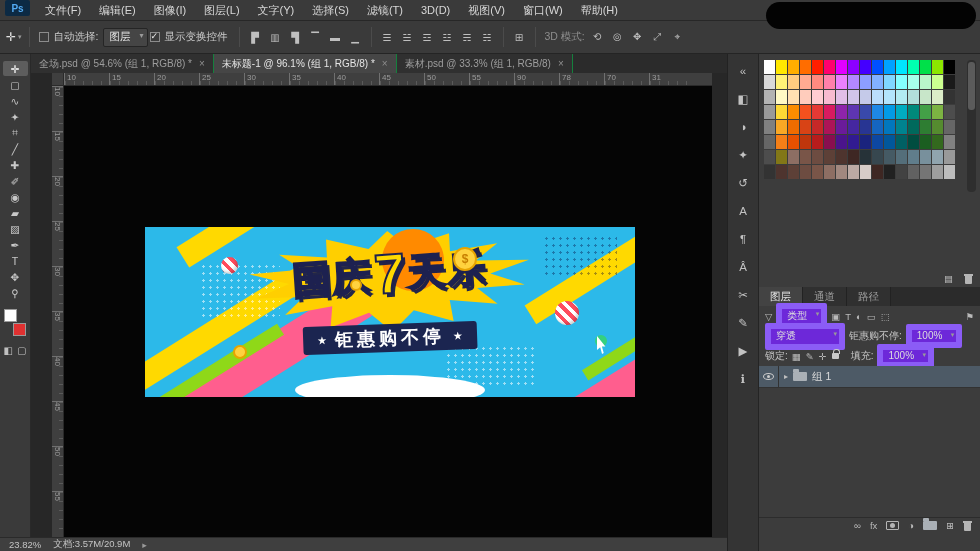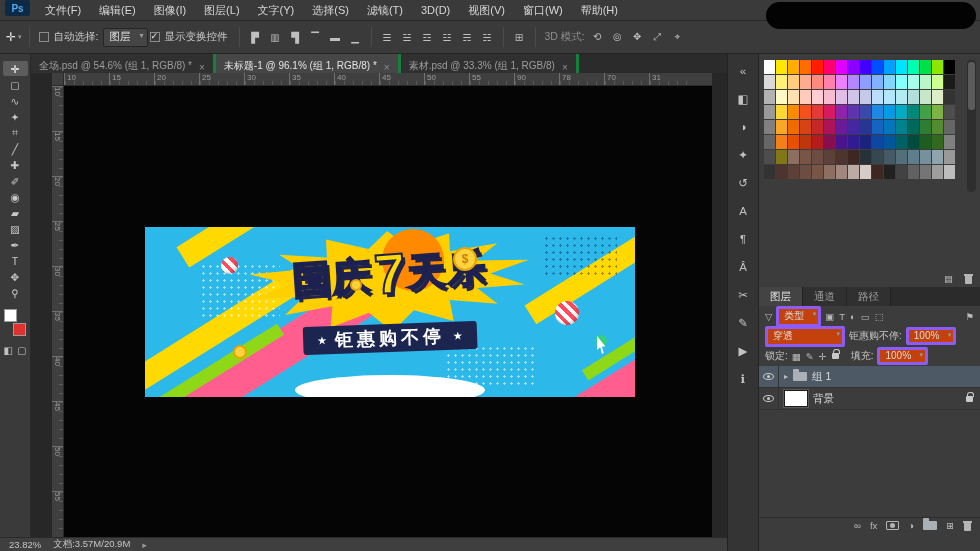--- a/index.html
+++ b/index.html
@@ -21,21 +21,21 @@
 .opt-label{margin:0 4px 0 2px;white-space:nowrap}
 .opt-label.dim{color:#8d8d8d}
 .dropdown{background:#454545;border:1px solid #252525;border-radius:2px;padding:1px 16px 2px 6px;position:relative;color:#e0e0e0;white-space:nowrap}
 .dropdown::after{content:"▾";position:absolute;right:3px;top:2px;font-size:8px;color:#9a9a9a}
 .checkbox{width:10px;height:10px;border:1px solid #8c8c8c;background:#3c3c3c;display:inline-block;margin:0 3px 0 2px;position:relative;flex:0 0 auto}
 .checkbox.checked::after{content:"✓";position:absolute;left:0;top:-2px;font-size:9px;color:#eee}
 .icon-group{display:flex;gap:3px;flex:0 0 auto}
 
 
 #tabbar{position:absolute;left:31px;top:54px;width:696px;height:19px;background:#2b2b2b;display:flex;z-index:3}
-.doctab{height:19px;display:flex;align-items:flex-end;padding:0 8px;font-size:10px;color:#9d9d9d;background:#303030;border-right:3px solid #15803d;white-space:nowrap}
+.doctab{height:19px;display:flex;align-items:center;padding:0 8px;font-size:10px;color:#9d9d9d;background:#303030;border-right:1px solid #15803d;white-space:nowrap}
 .doctab.active{background:#464646;color:#e4e4e4}
 .tab-close{margin-left:7px;color:#8e8e8e;font-size:10px}
 
 
 #tools{position:absolute;left:0;top:54px;width:31px;height:483px;background:#3a3a3a;border-right:1px solid #292929;display:flex;flex-direction:column;align-items:center;padding-top:7px;z-index:3}
 #tools-list{display:flex;flex-direction:column;align-items:center;gap:1px}
 .tool{width:25px;height:15px;display:flex;align-items:center;justify-content:center;font-size:10.5px;color:#c8c8c8;border-radius:2px}
 .tool.active{background:#5d5d5d;color:#fff}
 #fgbg{position:relative;width:24px;height:27px;margin-top:9px}
 .fg-chip{position:absolute;left:1px;top:0;width:13px;height:13px;border:1px solid #9a9a9a;z-index:2}
@@ -83,21 +83,21 @@
 #swatch-grid{position:absolute;left:5px;top:6px;width:194px;display:flex;flex-wrap:wrap;gap:1px}
 .swatch{flex:0 0 11px;width:11px;height:14px}
 #swatch-scroll{position:absolute;right:4px;top:6px;width:9px;height:132px;background:#2e2e2e;border-radius:4px}
 #swatch-scroll::after{content:"";position:absolute;left:1px;top:2px;width:7px;height:48px;background:#5b5b5b;border-radius:3px}
 #swatch-footer{position:absolute;right:7px;bottom:3px;display:flex;align-items:center;gap:11px;color:#b5b5b5;font-size:10px}
 
 #layers-panel{position:relative;height:245px}
 #layers-body{position:absolute;left:0;top:19px;right:0;bottom:0;background:#3c3c3c}
 .lp-row{display:flex;align-items:center;padding:0 6px;height:20px;font-size:10px;color:#c6c6c6;gap:4px;white-space:nowrap}
 .p-icon{color:#b9b9b9;font-size:9.5px}
-.dd-small{background:#c2410c;border:3px solid #8b5cf6;border-radius:2px;padding:0 14px 1px 5px;position:relative;color:#ddd;font-size:10px}
+.dd-small{background:#6d28d9;border:6px solid #8b5cf6;border-radius:2px;padding:0 14px 1px 5px;position:relative;color:#ddd;font-size:10px}
 .dd-small::after{content:"▾";position:absolute;right:2px;top:1px;font-size:7px;color:#999}
 #layers-list{position:absolute;left:0;top:60px;right:0}
 .layer-row{height:22px;border-bottom:1px solid #323232;display:flex;align-items:center;gap:5px;padding-right:7px;font-size:10.5px;color:#dcdcdc;background:#3c3c3c}
 .layer-row.selected{background:#4d5a66}
 .eye-cell{width:20px;height:100%;border-right:1px solid #323232;display:flex;align-items:center;justify-content:center;flex:0 0 20px}
 .eye-ico{width:11px;height:7px;border:1px solid #cbcbcb;border-radius:50%;position:relative;display:inline-block}
 .eye-ico::after{content:"";position:absolute;left:3px;top:1px;width:3px;height:3px;border-radius:50%;background:#cbcbcb}
 .thumb{width:24px;height:17px;border:1px solid #1c1c1c;outline:1px solid #585858;flex:0 0 24px}
 .thumb.banner-mini{background:radial-gradient(circle at 50% 48%,#ffd900 0 3px,#2cb9e9 4px)}
 .thumb.white{background:#fff}
@@ -495,28 +495,20 @@
       </div>
       <div id="layers-list">
           <div class="layer-row selected">
             <span class="eye-cell">
               <span class="eye-ico"></span>
             </span>
             <span class="grp-arrow">▸</span>
             <span class="folder-ico"></span>
             <span class="layer-name">组 1</span>
           </div>
-          <div class="layer-row">
-            <span class="eye-cell">
-              <span class="eye-ico"></span>
-            </span>
-            <span class="thumb white"></span>
-            <span class="layer-name">背景</span>
-            <span class="lock-ico right"></span>
-          </div>
         </div>
       <div id="layers-bottom">
           <span class="p-icon">∞</span>
           <span class="p-icon">fx</span>
           <span class="mask-ico"></span>
           <span class="p-icon">◑</span>
           <span class="folder-ico"></span>
           <span class="p-icon">⊞</span>
           <span class="trash-ico"></span>
         </div>

